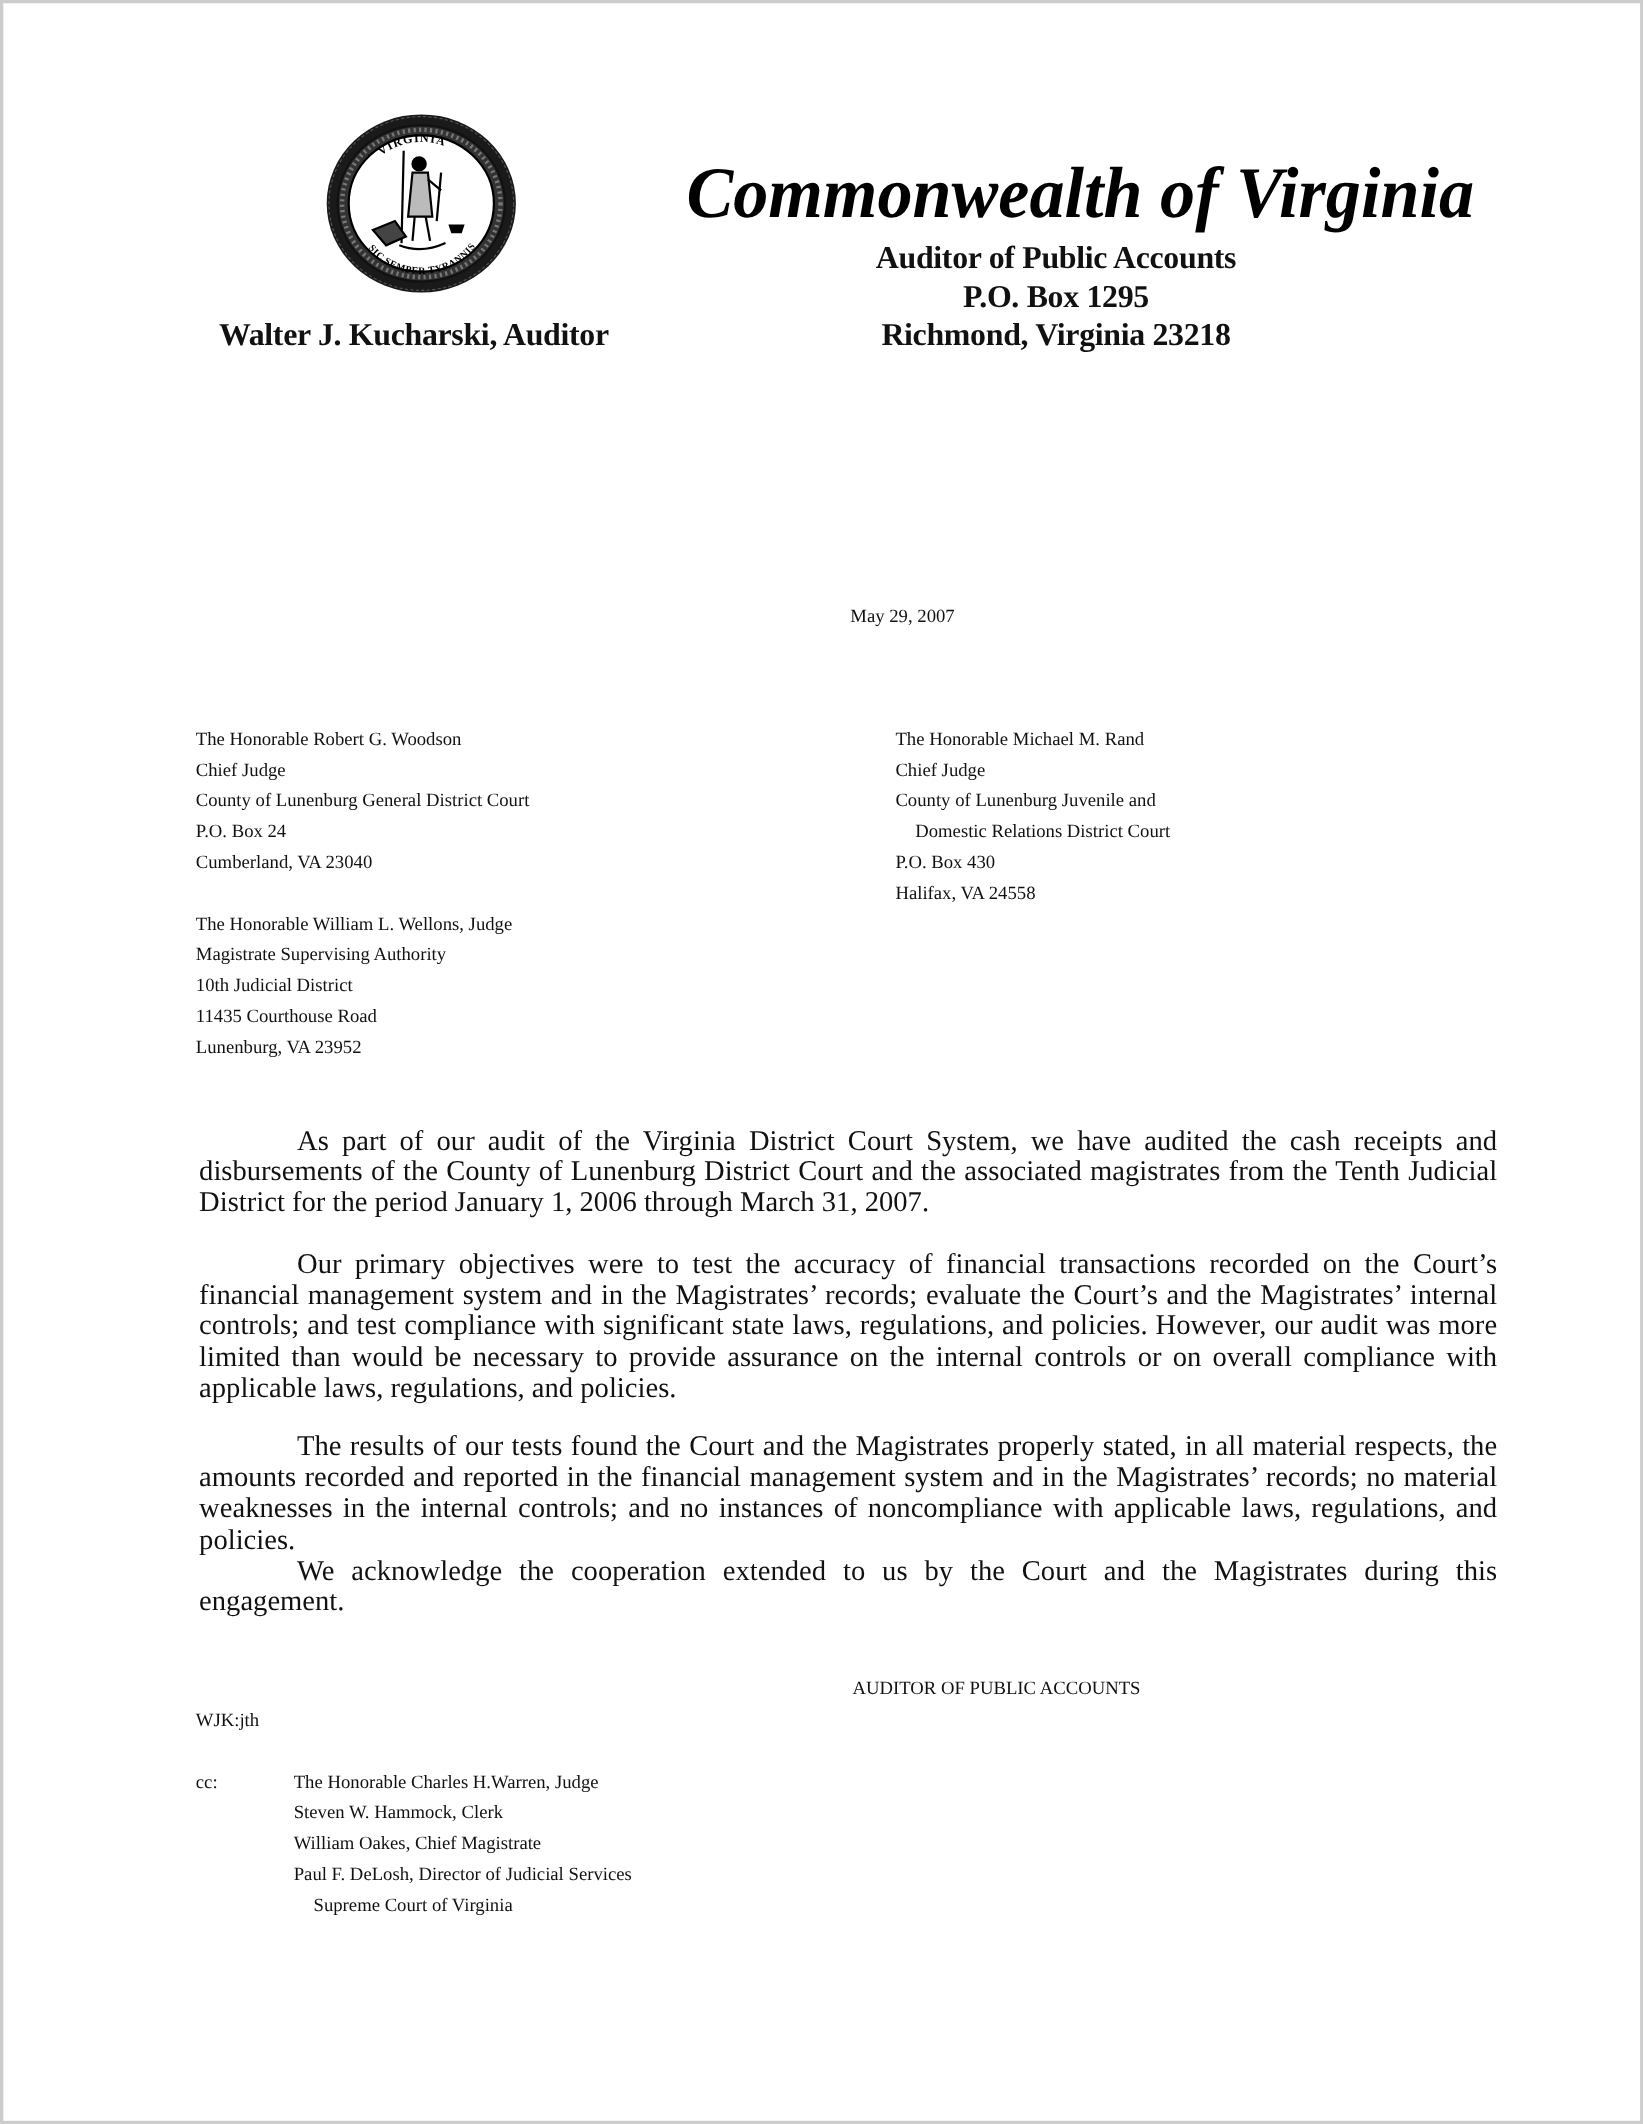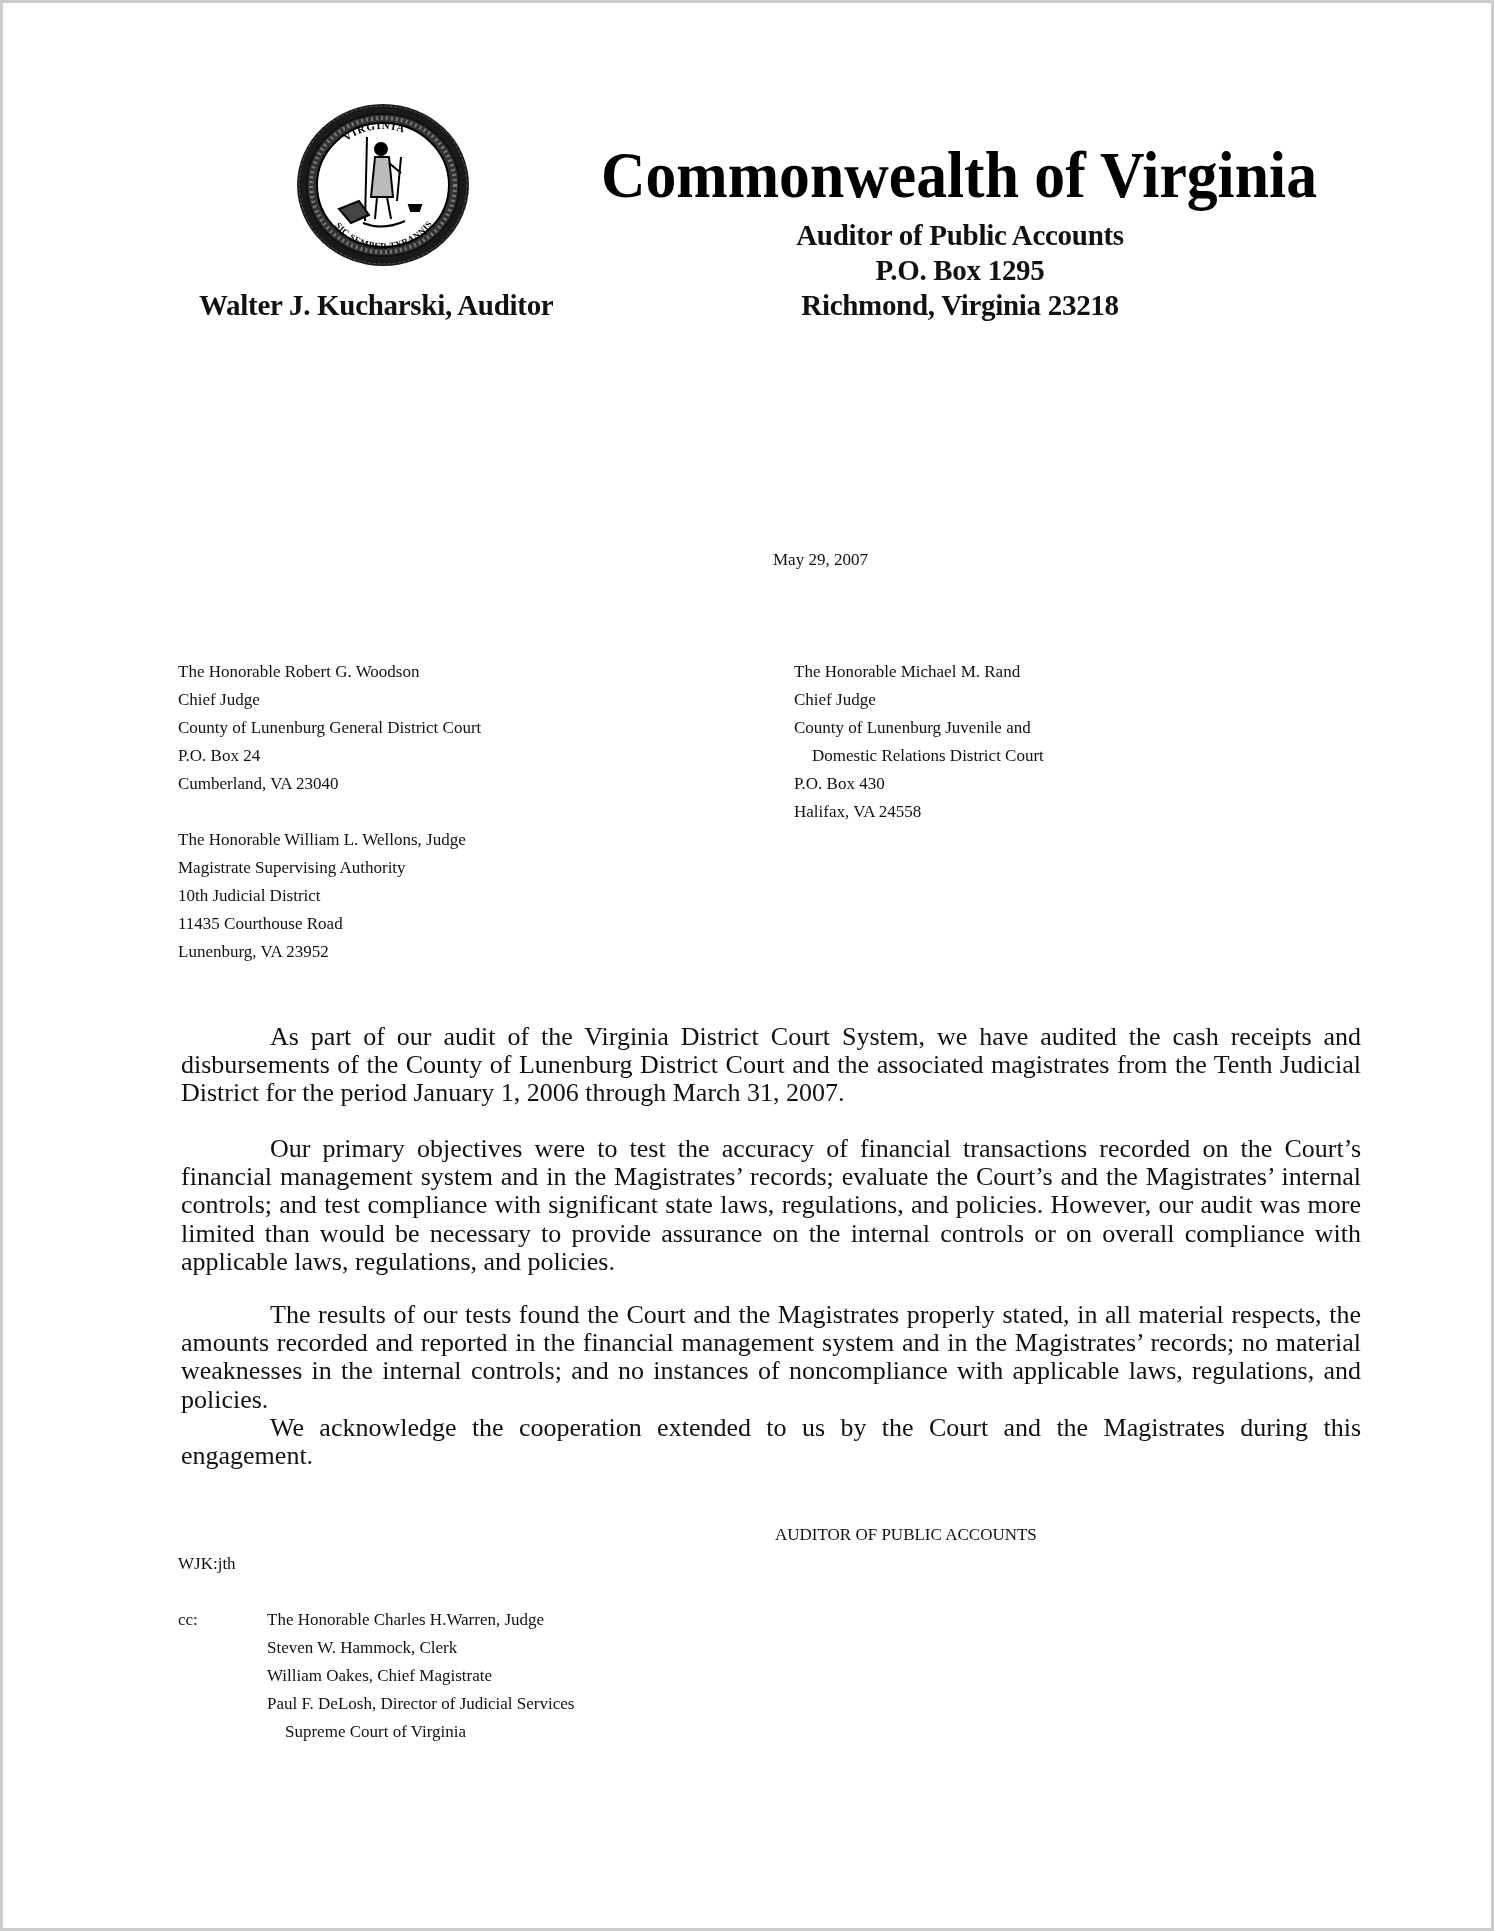--- a/index.html
+++ b/index.html
@@ -8,21 +8,21 @@
     background: #cccccc;
     font-family: "Liberation Serif", serif;
     color: #111;
   }
   .page {
     position: absolute; left: 3px; top: 3px; width: 1488px; height: 1925px;
     background: #ffffff;
   }
   .abs { position: absolute; white-space: nowrap; }
   .seal { position: absolute; left: 290px; top: 98px; width: 180px; height: 168px; }
-  .title { position: absolute; left: 596px; top: 130px; width: 722px; height: 90px; }
+  .title { position: absolute; left: 619px; top: 130px; width: 722px; height: 90px; font-style: italic; }
   .hdr { font-weight: bold; font-size: 29px; letter-spacing: -0.3px; line-height: 35px; }
   .lh { font-size: 17px; line-height: 28px; }
   .line { display: block; height: 28px; }
   .para {
     position: absolute; left: 178px; width: 1180px;
     font-size: 26px; line-height: 28.2px; text-align: justify;
     text-indent: 89px;
   }
   .indent-sm { padding-left: 18px; }
 </style>
@@ -89,21 +89,21 @@
   </div>
 
   <div class="abs lh" style="left:175px; top:823px;">
     <span class="line">The Honorable William L. Wellons, Judge</span>
     <span class="line">Magistrate Supervising Authority</span>
     <span class="line">10th Judicial District</span>
     <span class="line">11435 Courthouse Road</span>
     <span class="line">Lunenburg, VA  23952</span>
   </div>
 
-  <div class="abs lh" style="left:791px; top:655px;">
+  <div class="abs lh" style="left:811px; top:655px;">
     <span class="line">The Honorable Michael M. Rand</span>
     <span class="line">Chief Judge</span>
     <span class="line">County of Lunenburg Juvenile and</span>
     <span class="line indent-sm">Domestic Relations District Court</span>
     <span class="line">P.O. Box 430</span>
     <span class="line">Halifax, VA  24558</span>
   </div>
 
   <p class="para" style="top:1020px; margin:0;">As part of our audit of the Virginia District Court System, we have audited the cash receipts and disbursements of the County of Lunenburg District Court and the associated magistrates from the Tenth Judicial District for the period January 1, 2006 through March 31, 2007.</p>
   <p class="para" style="top:1132px; margin:0;">Our primary objectives were to test the accuracy of financial transactions recorded on the Court’s financial management system and in the Magistrates’ records; evaluate the Court’s and the Magistrates’ internal controls; and test compliance with significant state laws, regulations, and policies.  However, our audit was more limited than would be necessary to provide assurance on the internal controls or on overall compliance with applicable laws, regulations, and policies.</p>

